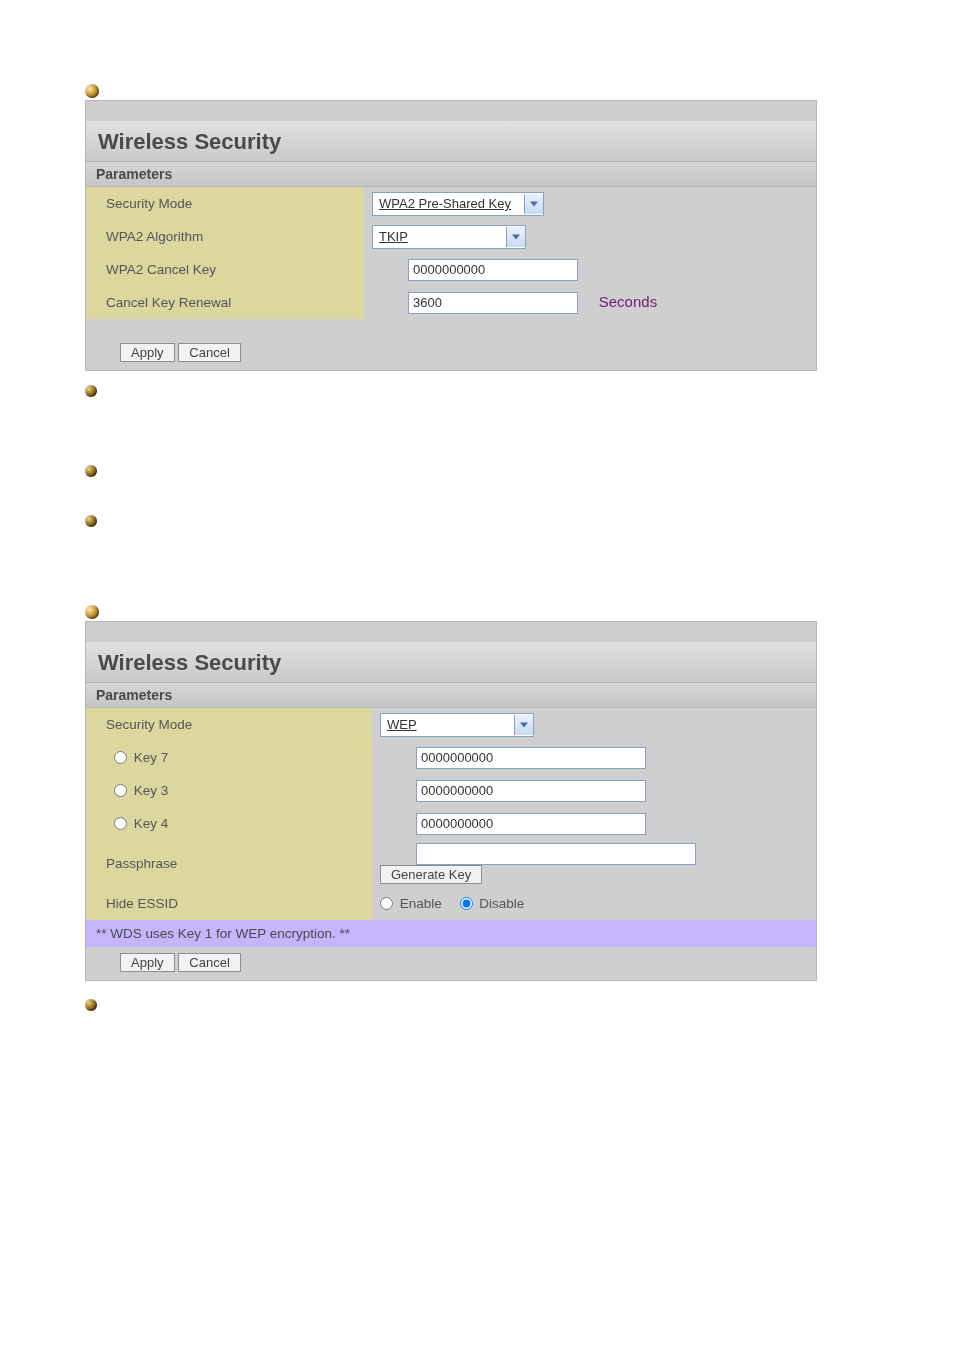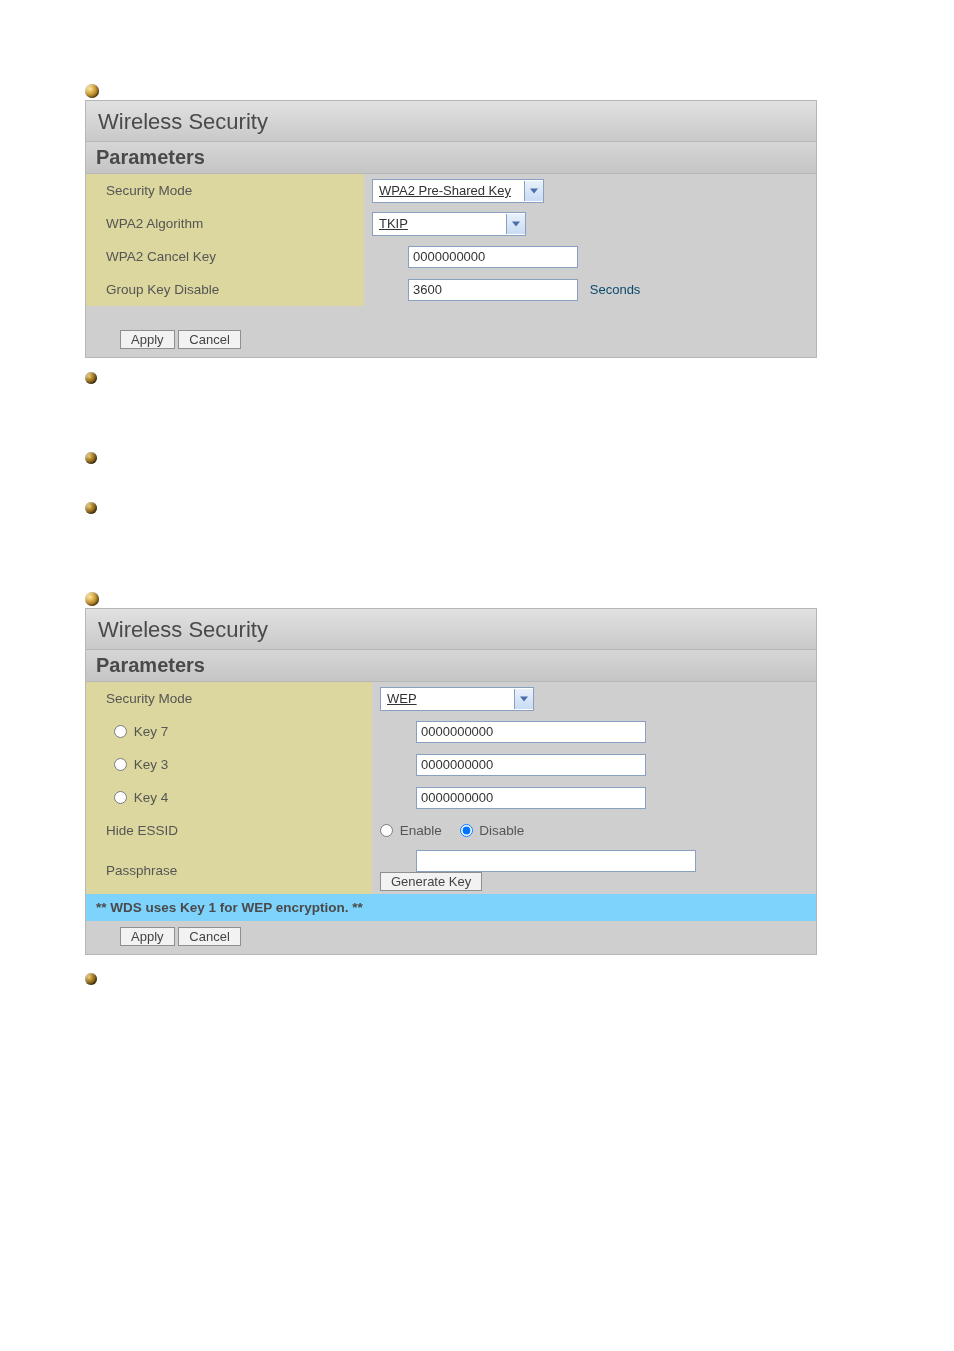--- a/index.html
+++ b/index.html
@@ -25,33 +25,34 @@
   .panel{
     width:730px;
     border:1px solid #b7b7b7;
     background:#cfcfcf;
     font-size:13.5px;
     color:#4b4b4b;
     margin-bottom:4px;
   }
   .panel .title{
     font-size:22px;
-    font-weight:normal;
+    font-weight:bold;
     color:#4a4a4a;
     padding:8px 10px 6px 12px;
     background:linear-gradient(#e1e1e1,#c9c9c9);
+    margin-top:20px;
   }
   .panel .subhdr{
     font-weight:bold;
     padding:4px 10px;
     background:linear-gradient(#d6d6d6,#c5c5c5);
     border-top:1px solid #b7b7b7;
     border-bottom:1px solid #b7b7b7;
     color:#4a4a4a;
-    font-size:20px;
+    font-size:14px;
   }
   table.params{width:100%;border-collapse:collapse;}
   table.params td{
     padding:3px 8px;
     vertical-align:middle;
     height:27px;
   }
   table.params td.label{
     background:#dbd79e;
     width:250px;
@@ -85,24 +86,24 @@
   .select .sval{flex:1;padding:0 6px;white-space:nowrap;overflow:hidden;}
   .select .sbtn{
     width:18px;height:20px;border-left:1px solid #8aa0c0;
     display:flex;align-items:center;justify-content:center;
     background:linear-gradient(#e9f1fb,#c8dcf3);
   }
   .select .sbtn svg{width:8px;height:6px;}
   input[type=radio]{margin:0 3px 0 0;vertical-align:middle;}
   .radio-lbl{color:#555;font-size:13.5px;margin-right:14px;vertical-align:middle;}
   .note{
-    font-weight:bold;font-size:13.5px;color:#4a4a4a;
-    padding:6px 10px;background:#7dd3fc;
-  }
-  .after-suffix{color:#0c4a6e;font-size:13px;margin-left:8px;}
+    font-weight:normal;font-size:13.5px;color:#4a4a4a;
+    padding:6px 10px;background:#c4b5fd;
+  }
+  .after-suffix{color:#701a75;font-size:15px;margin-left:17px;}
   .key-radio-cell{padding-left:28px !important;}
 </style>
 </head>
 <body>
 
 <div class="page-pad">
 
   <div class="bullet-row"><span class="bullet big"></span></div>
 
   <div class="panel">
@@ -136,21 +137,21 @@
           </div>
         </td>
       </tr>
       <tr>
         <td class="label">WPA2 Cancel Key</td>
         <td class="ctrl">
           <input type="text" style="width: 160px;" value="0000000000">
         </td>
       </tr>
       <tr>
-        <td class="label">Group Key Disable</td>
+        <td class="label">Cancel Key Renewal</td>
         <td class="ctrl">
           <input type="text" style="width: 160px;" value="3600">
           <span class="after-suffix">Seconds</span>
         </td>
       </tr>
     </tbody>
       </table>
     <div style="height:18px;background:#cfcfcf;"></div>
     <div class="btn-bar">
       <button>Apply</button>
@@ -212,38 +213,38 @@
           <label>
             <input type="radio" name="wepkey" style="">
             <span class="radio-lbl">Key 4</span>
           </label>
         </td>
         <td class="ctrl">
           <input type="text" style="width: 220px;" value="0000000000">
         </td>
       </tr>
       <tr>
-        <td class="label">Hide ESSID</td>
-        <td class="ctrl">
-          <label>
-            <input type="radio" name="hideessid" style="">
-            <span class="radio-lbl">Enable</span>
-          </label>
-          <label>
-            <input type="radio" name="hideessid" checked="" style="">
-            <span class="radio-lbl">Disable</span>
-          </label>
-        </td>
-      </tr>
-      <tr>
         <td class="label">Passphrase</td>
         <td class="ctrl">
           <input type="text" style="width: 270px;" value="">
           &nbsp;
           <button>Generate Key</button>
+        </td>
+      </tr>
+      <tr>
+        <td class="label">Hide ESSID</td>
+        <td class="ctrl">
+          <label>
+            <input type="radio" name="hideessid" style="">
+            <span class="radio-lbl">Enable</span>
+          </label>
+          <label>
+            <input type="radio" name="hideessid" checked="" style="">
+            <span class="radio-lbl">Disable</span>
+          </label>
         </td>
       </tr>
     </tbody>
       </table>
     <div class="note">** WDS uses Key 1 for WEP encryption. **</div>
     <div class="btn-bar">
       <button>Apply</button>
       <button>Cancel</button>
     </div>
   </div>

